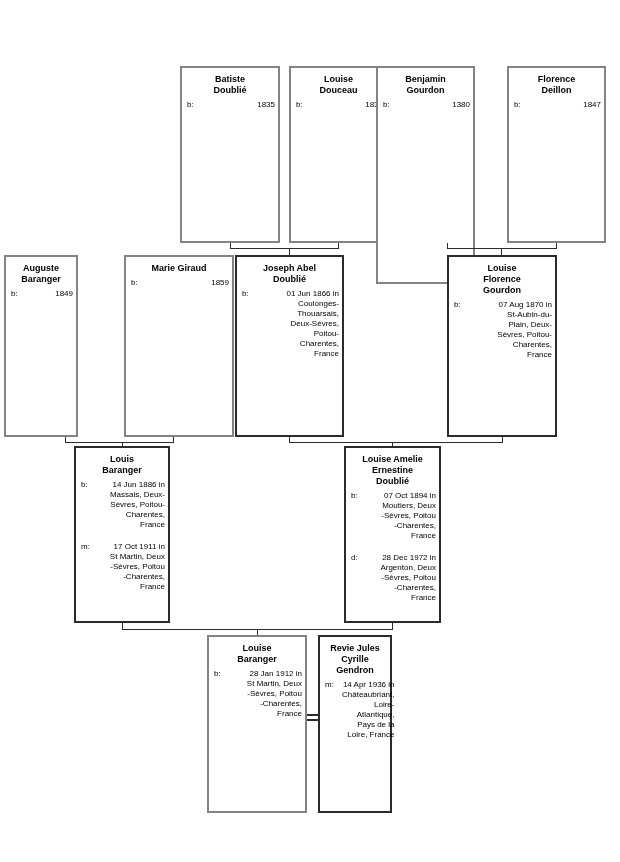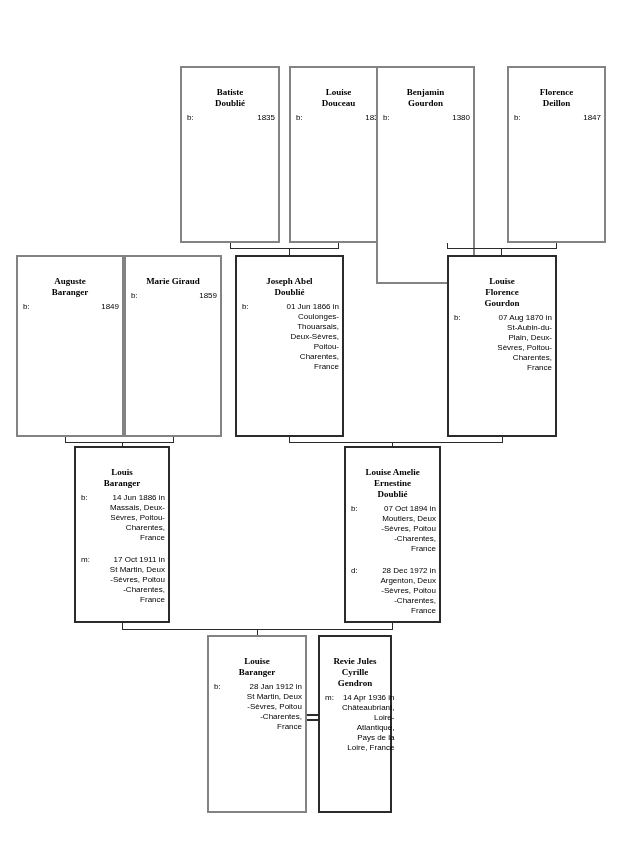--- a/index.html
+++ b/index.html
@@ -8,21 +8,21 @@
     font-family:"Liberation Sans","DejaVu Sans",sans-serif;color:#000;
     overflow:hidden;
   }
   .pbox{
     position:absolute;background:#ffffff;border:2px solid #838383;
     box-sizing:border-box;
   }
   .pbox.dark{border-color:#2b2b2b;}
   .pname{
     font-weight:bold;font-size:9px;line-height:11px;text-align:center;
-    white-space:pre-line;padding-top:19px;font-family:Liberation Serif, serif;
+    white-space:pre-line;padding-top:6px;
   }
   .pevents{padding:4px 3px 0 5px;}
   .event{display:flex;font-size:8px;line-height:10px;margin-top:12px;}
   .event:first-child{margin-top:0;}
   .elabel{flex:none;width:17px;}
   .etext{flex:1;white-space:pre-line;text-align:right;}
   .hline{position:absolute;height:1px;background:#2b2b2b;}
   .vline{position:absolute;width:1px;background:#2b2b2b;}
   .mline{position:absolute;height:2px;background:#2b2b2b;}
 </style>
@@ -78,32 +78,32 @@
   <div class="vline" style="left:230px;top:243px;height:5px"></div>
   <div class="vline" style="left:338px;top:243px;height:5px"></div>
   <div class="hline" style="left:230px;top:248px;width:109px"></div>
   <div class="vline" style="left:289px;top:248px;height:7px"></div>
 
   <div class="vline" style="left:447px;top:243px;height:5px"></div>
   <div class="vline" style="left:556px;top:243px;height:5px"></div>
   <div class="hline" style="left:447px;top:248px;width:110px"></div>
   <div class="vline" style="left:501px;top:248px;height:7px"></div>
 
-  <div class="pbox" style="left:16px;top:255px;width:108px;height:182px">
+  <div class="pbox" style="left:4px;top:255px;width:74px;height:182px">
     <div class="pname">Auguste
 Baranger</div>
     <div class="pevents">
       <div class="event">
           <span class="elabel">b:</span>
           <span class="etext">1849</span>
         </div>
     </div>
   </div>
 
-  <div class="pbox" style="left:124px;top:255px;width:98px;height:182px">
+  <div class="pbox" style="left:124px;top:255px;width:110px;height:182px">
     <div class="pname">Marie Giraud</div>
     <div class="pevents">
       <div class="event">
           <span class="elabel">b:</span>
           <span class="etext">1859</span>
         </div>
     </div>
   </div>
 
   <div class="pbox dark" style="left:235px;top:255px;width:109px;height:182px">

